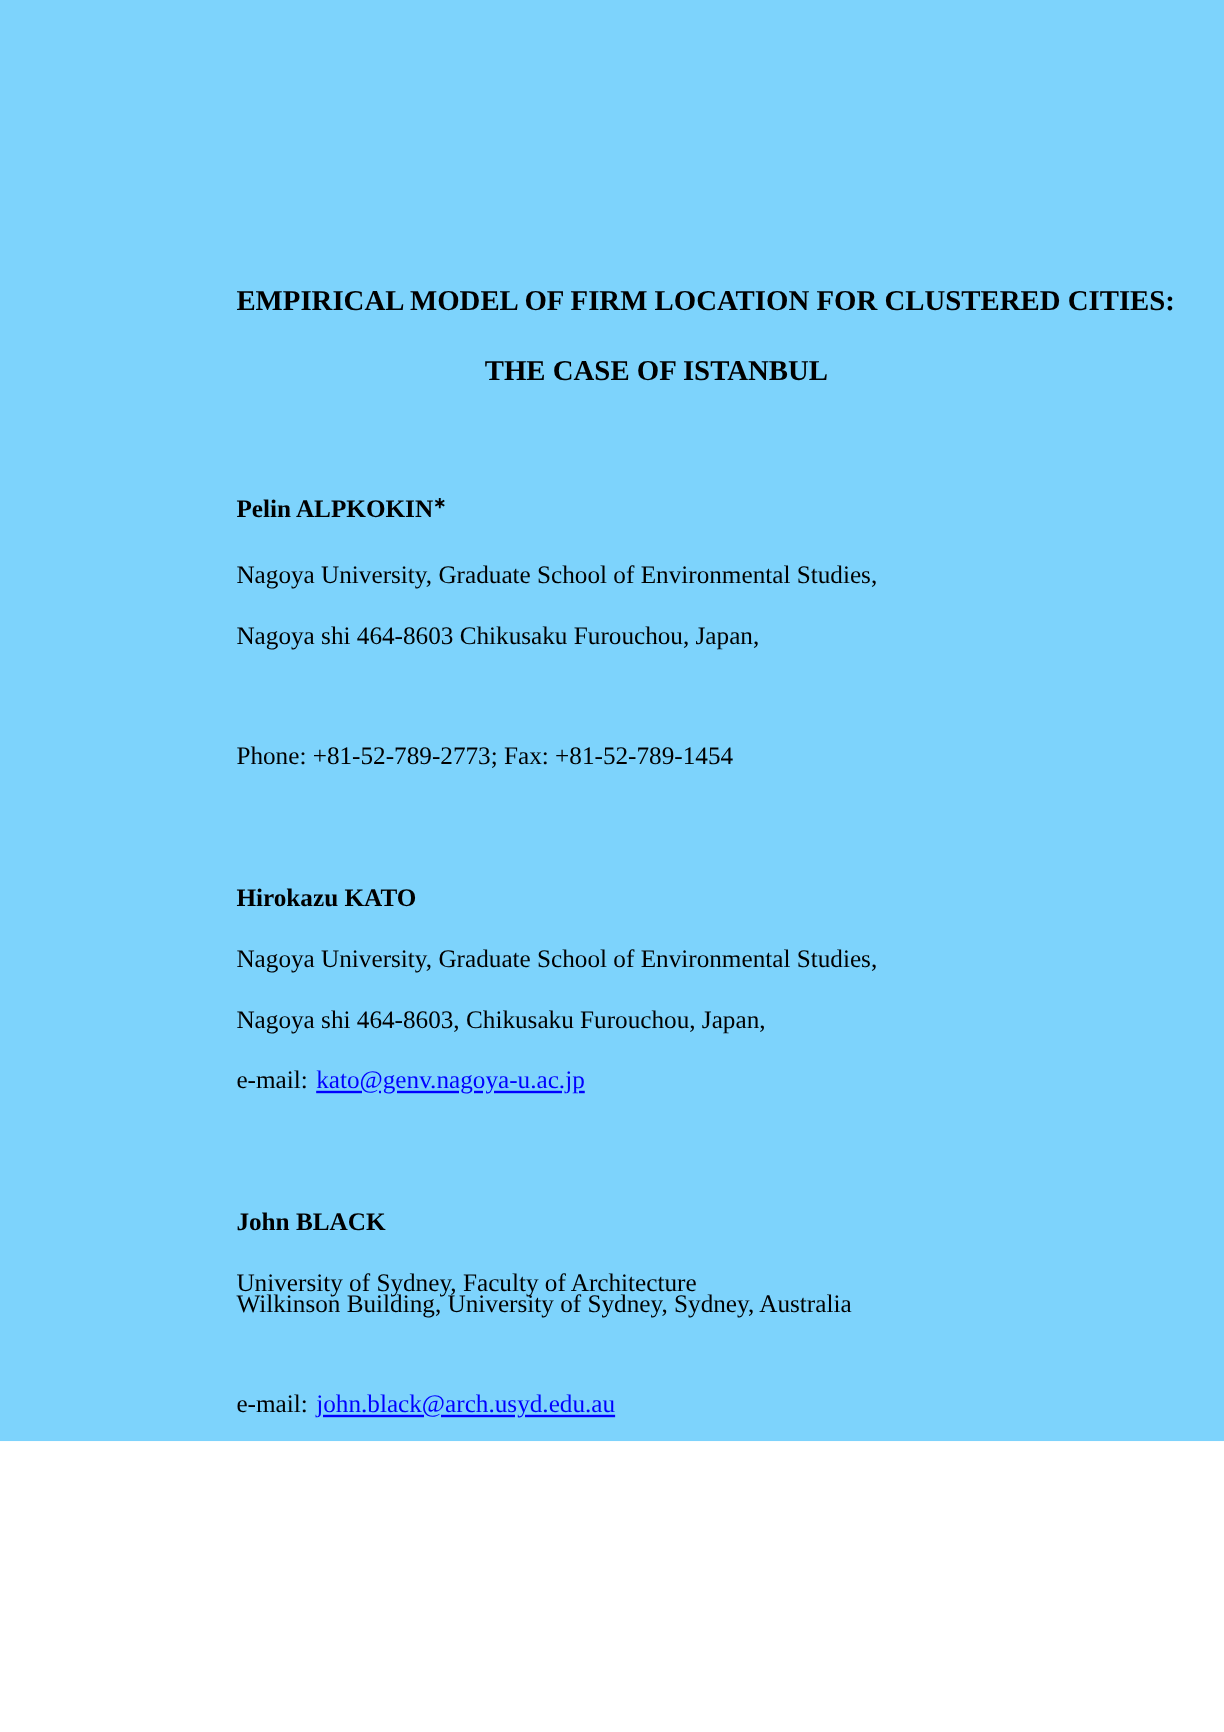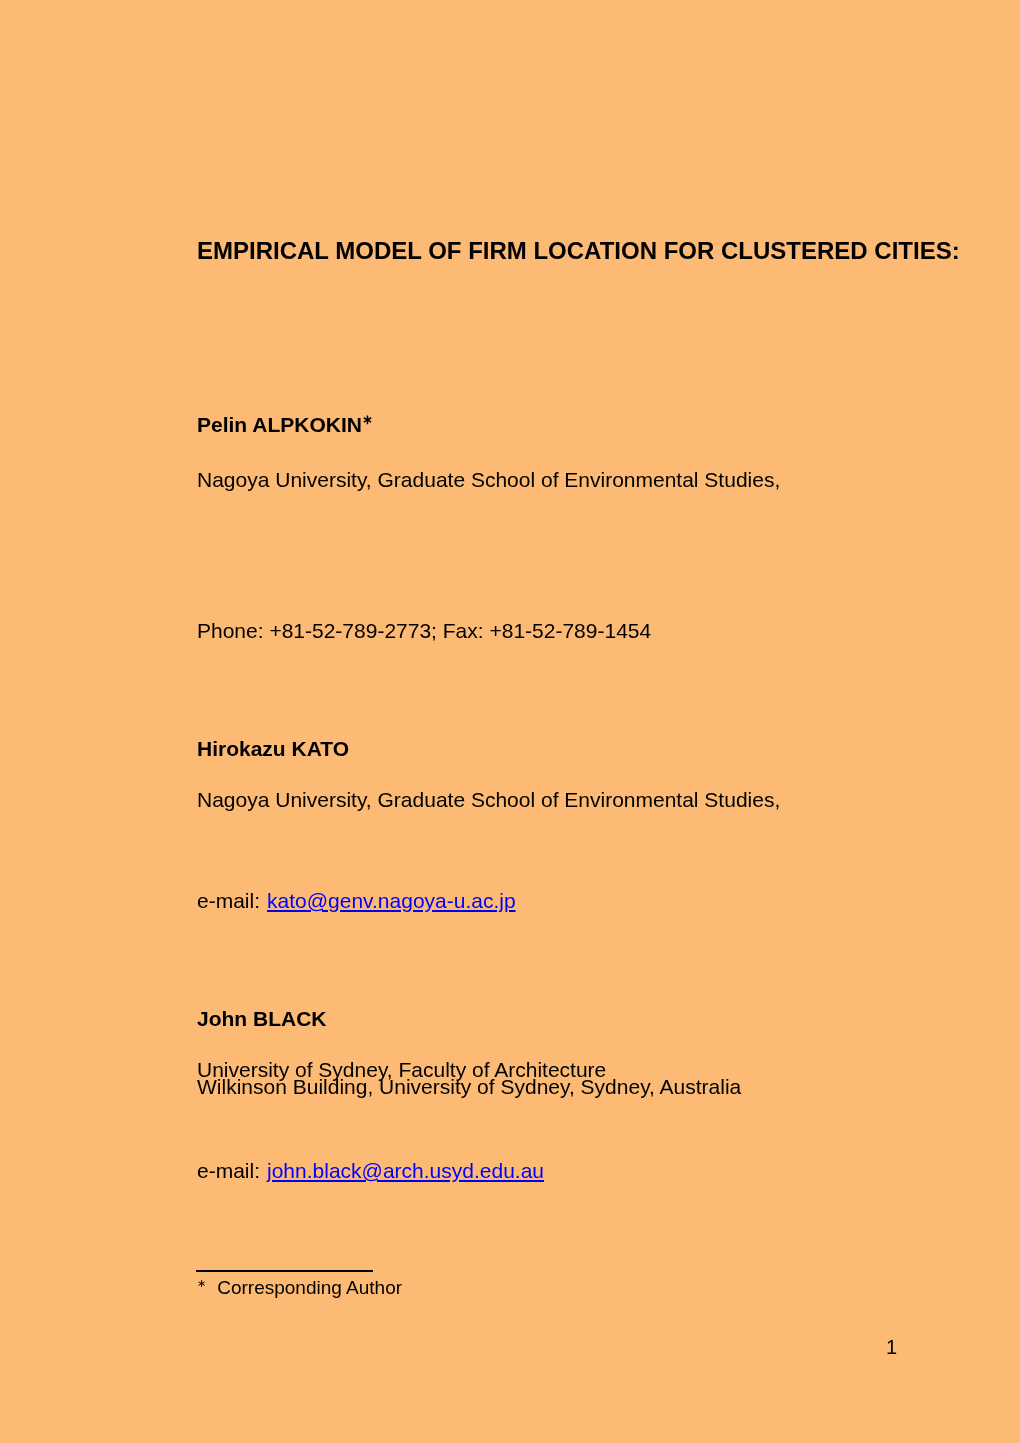--- a/index.html
+++ b/index.html
@@ -3,23 +3,23 @@
 <meta charset="utf-8">
 <style>
   html, body {
     margin: 0;
     padding: 0;
     background: #ffffff;
   }
   .page {
     position: relative;
     width: 1020px;
-    height: 1443px;
-    background: #fdba74;
-    font-family: Liberation Sans, sans-serif;
+    height: 1201px;
+    background: #7dd3fc;
+    font-family: Liberation Serif, serif;
     color: #000000;
     overflow: hidden;
   }
   .line {
     position: absolute;
     left: 197px;
     font-size: 21px;
     line-height: 1.2;
     white-space: nowrap;
   }
@@ -66,29 +66,32 @@
     font-size: 20px;
   }
 </style>
 </head>
 <body>
 
 <div class="page" style="color: rgb(0, 0, 0);">
 
   <div class="line title-line" style="top:237px">EMPIRICAL MODEL OF FIRM LOCATION FOR CLUSTERED CITIES:</div>
 
+  <div class="line title-line" style="top:296px">THE CASE OF ISTANBUL</div>
 
   <div class="line bold" style="top:412px">
     <span>Pelin ALPKOKIN</span><sup class="author-marker">∗</sup>
   </div>
   <div class="line" style="top:467px">Nagoya University, Graduate School of Environmental Studies,</div>
+  <div class="line" style="top:518px">Nagoya shi 464-8603 Chikusaku Furouchou, Japan,</div>
   <div class="line" style="top:618px">Phone: +81-52-789-2773; Fax: +81-52-789-1454</div>
 
   <div class="line bold" style="top:736px">Hirokazu KATO</div>
   <div class="line" style="top:787px">Nagoya University, Graduate School of Environmental Studies,</div>
+  <div class="line" style="top:838px">Nagoya shi 464-8603, Chikusaku Furouchou, Japan,</div>
   <div class="line" style="top:888px">
     <span>e-mail:</span><a class="email-link" style="color: rgb(0, 0, 255); margin-top: 48px;">kato@genv.nagoya-u.ac.jp</a>
   </div>
 
   <div class="line bold" style="top:1006px">John BLACK</div>
   <div class="line" style="top:1057px">University of Sydney, Faculty of Architecture</div>
   <div class="line" style="top:1074px">Wilkinson Building, University of Sydney, Sydney, Australia</div>
   <div class="line" style="top:1158px">
     <span>e-mail:</span><a class="email-link" style="color: rgb(0, 0, 255); margin-top: 32px;">john.black@arch.usyd.edu.au</a>
   </div>

